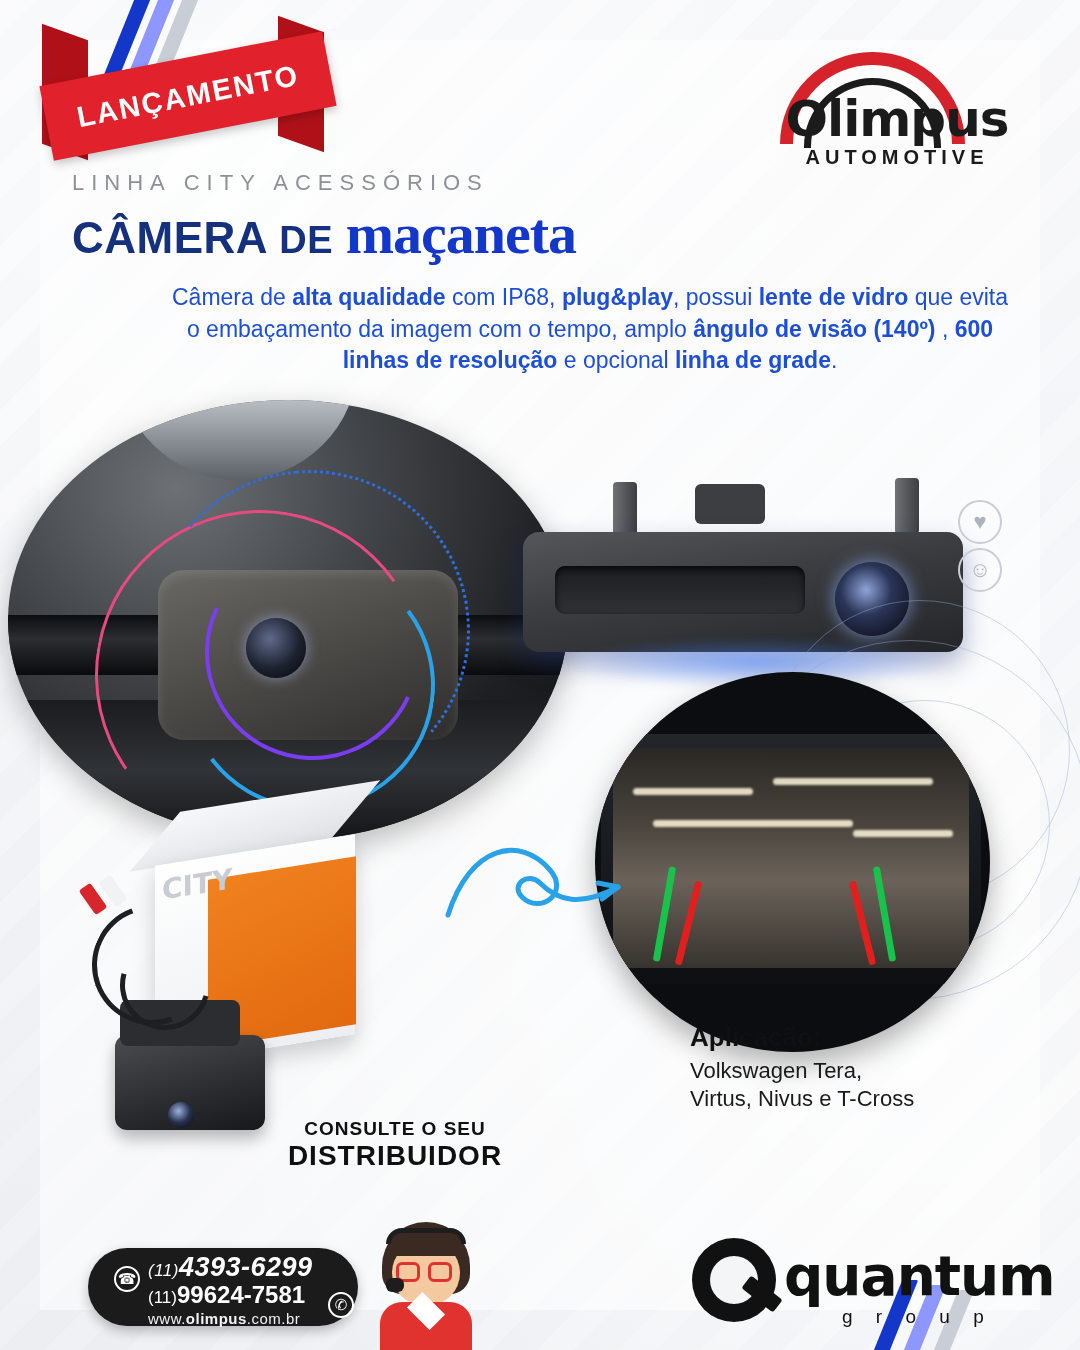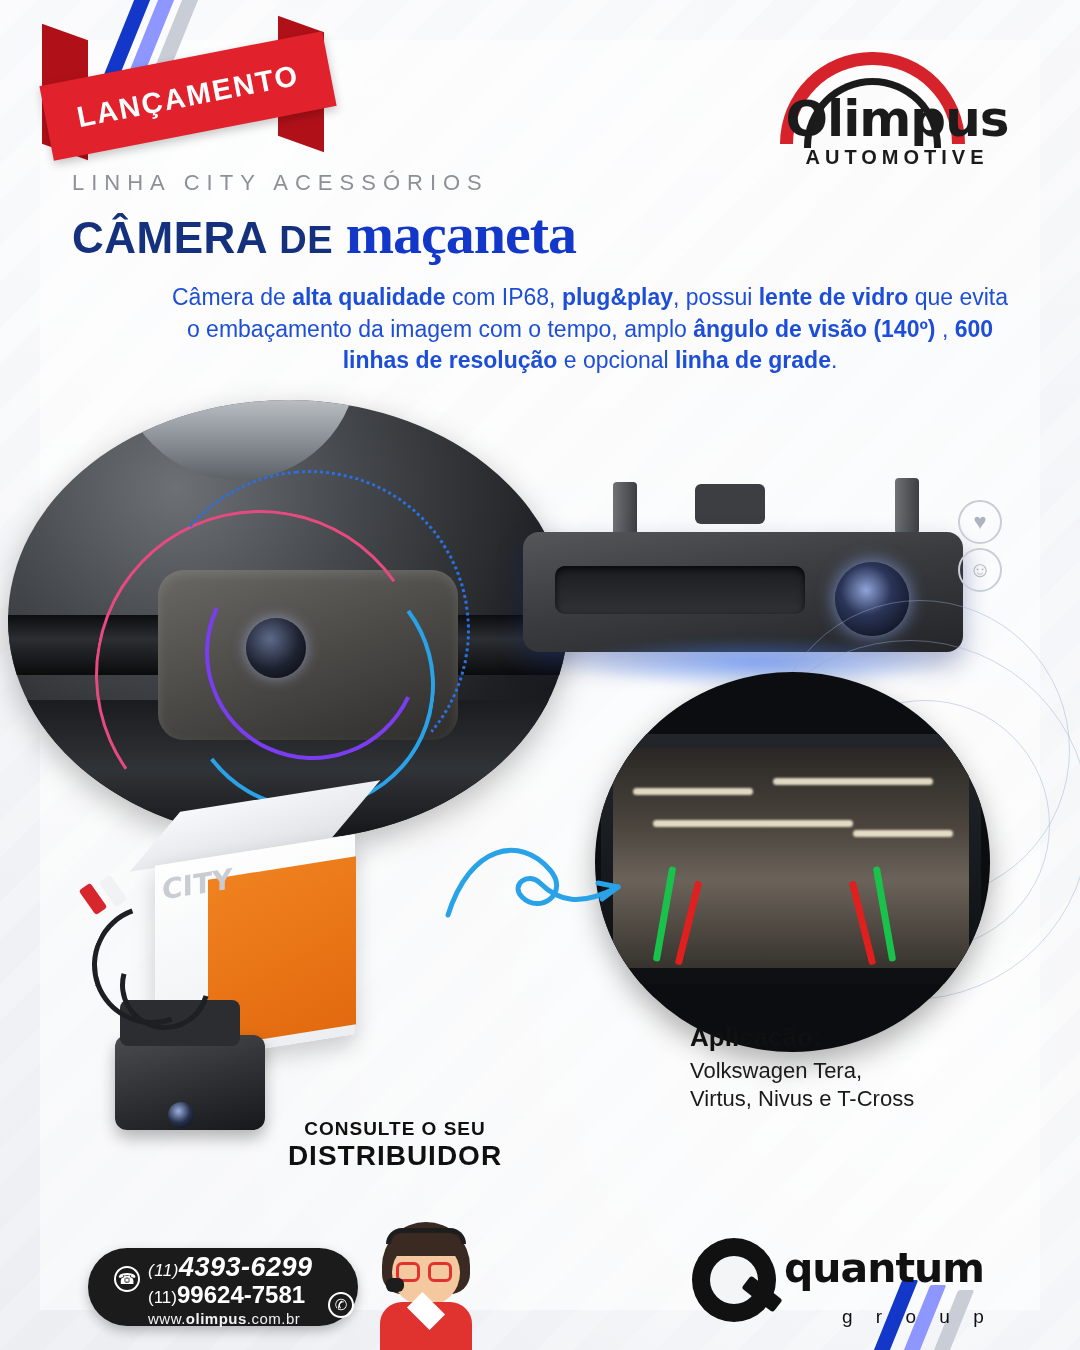--- a/index.html
+++ b/index.html
@@ -309,21 +309,21 @@
   .q-mark::after {
     content: ""; position: absolute; left: 18px; top: 18px;
     width: 48px; height: 48px; border-radius: 50%; background: #f4f5f7;
   }
   .q-tail {
     position: absolute; left: 50px; top: 54px; width: 40px; height: 16px;
     background: #111; transform: rotate(38deg); border-radius: 3px;
   }
   .q-word {
     position: absolute; left: 92px; top: 12px;
-    font-size: 41px; font-weight: bold; color: #111; letter-spacing: -1px;
+    font-size: 55px; font-weight: bold; color: #111; letter-spacing: -1px;
     font-family: "DejaVu Sans", sans-serif;
   }
   .q-sub {
     position: absolute; left: 150px; top: 74px;
     font-size: 19px; letter-spacing: 9px; color: #111;
   }
 
   .emoji-badge {
     position: absolute; width: 44px; height: 44px; border-radius: 50%;
     border: 2px solid #c9cdd6;

